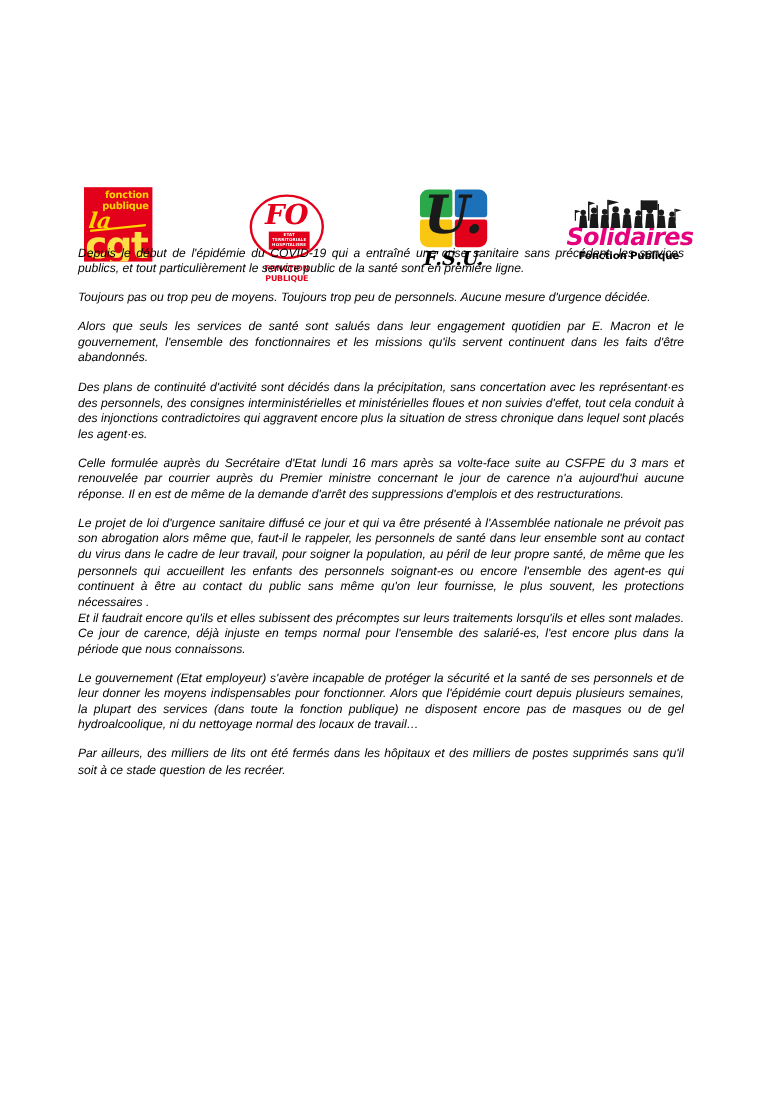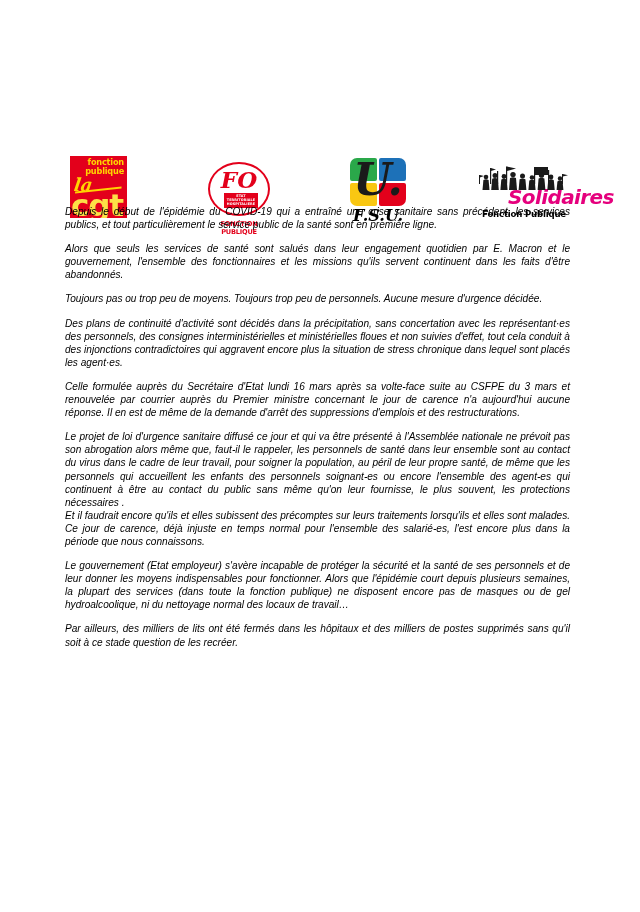--- a/index.html
+++ b/index.html
@@ -186,21 +186,20 @@
   .sol-word {
     font-family: "DejaVu Sans", sans-serif;
     font-weight: bold;
     font-style: italic;
     font-size: 20px;
     line-height: 21px;
     color: #e5007d;
     text-align: right;
     letter-spacing: -0.6px;
     margin-top: -3px;
-    margin-left: 36px;
   }
   .sol-sub {
     text-align: center;
     font-family: "DejaVu Sans", sans-serif;
     font-weight: bold;
     font-size: 8.6px;
     line-height: 10px;
     color: #000000;
     letter-spacing: -0.2px;
     margin-top: 1px;
@@ -304,22 +303,22 @@
         </svg>
       </div>
       <div class="sol-word">Solidaires</div>
       <div class="sol-sub">Fonction Publique</div>
     </div>
 
   </div>
 
   <div class="content">
     <p class="para">Depuis le début de l'épidémie du COVID-19 qui a entraîné une crise sanitaire sans précédent, les services publics, et tout particulièrement le service public de la santé sont en première ligne.</p>
+    <p class="para">Toujours pas ou trop peu de moyens. Toujours trop peu de personnels. Aucune mesure d'urgence décidée.</p>
     <p class="para">Alors que seuls les services de santé sont salués dans leur engagement quotidien par E. Macron et le gouvernement, l'ensemble des fonctionnaires et les missions qu'ils servent continuent dans les faits d'être abandonnés.</p>
-    <p class="para">Toujours pas ou trop peu de moyens. Toujours trop peu de personnels. Aucune mesure d'urgence décidée.</p>
     <p class="para">Des plans de continuité d'activité sont décidés dans la précipitation, sans concertation avec les représentant·es des personnels, des consignes interministérielles et ministérielles floues et non suivies d'effet, tout cela conduit à des injonctions contradictoires qui aggravent encore plus la situation de stress chronique dans lequel sont placés les agent·es.</p>
     <p class="para">Celle formulée auprès du Secrétaire d'Etat lundi 16 mars après sa volte-face suite au CSFPE du 3 mars et renouvelée par courrier auprès du Premier ministre concernant le jour de carence n'a aujourd'hui aucune réponse. Il en est de même de la demande d'arrêt des suppressions d'emplois et des restructurations.</p>
     <p class="para">Le projet de loi d'urgence sanitaire diffusé ce jour et qui va être présenté à l'Assemblée nationale ne prévoit pas son abrogation alors même que, faut-il le rappeler, les personnels de santé dans leur ensemble sont au contact du virus dans le cadre de leur travail, pour soigner la population, au péril de leur propre santé, de même que les personnels qui accueillent les enfants des personnels soignant-es ou encore l'ensemble des agent-es qui continuent à être au contact du public sans même qu'on leur fournisse, le plus souvent, les protections nécessaires .<br>Et il faudrait encore qu'ils et elles subissent des précomptes sur leurs traitements lorsqu'ils et elles sont malades. Ce jour de carence, déjà injuste en temps normal pour l'ensemble des salarié-es, l'est encore plus dans la période que nous connaissons.</p>
     <p class="para">Le gouvernement (Etat employeur) s'avère incapable de protéger la sécurité et la santé de ses personnels et de leur donner les moyens indispensables pour fonctionner. Alors que l'épidémie court depuis plusieurs semaines, la plupart des services (dans toute la fonction publique) ne disposent encore pas de masques ou de gel hydroalcoolique, ni du nettoyage normal des locaux de travail…</p>
     <p class="para">Par ailleurs, des milliers de lits ont été fermés dans les hôpitaux et des milliers de postes supprimés sans qu'il soit à ce stade question de les recréer.</p>
   </div>
 
 </div>
 
 </body></html>

